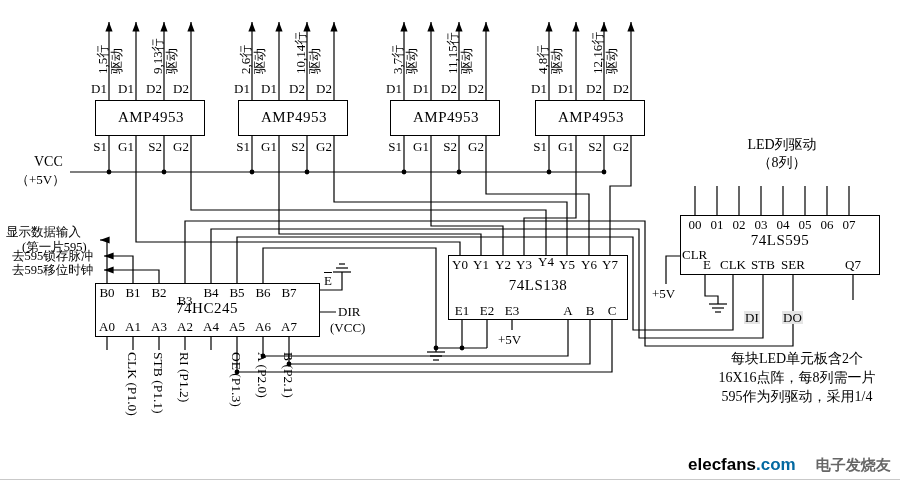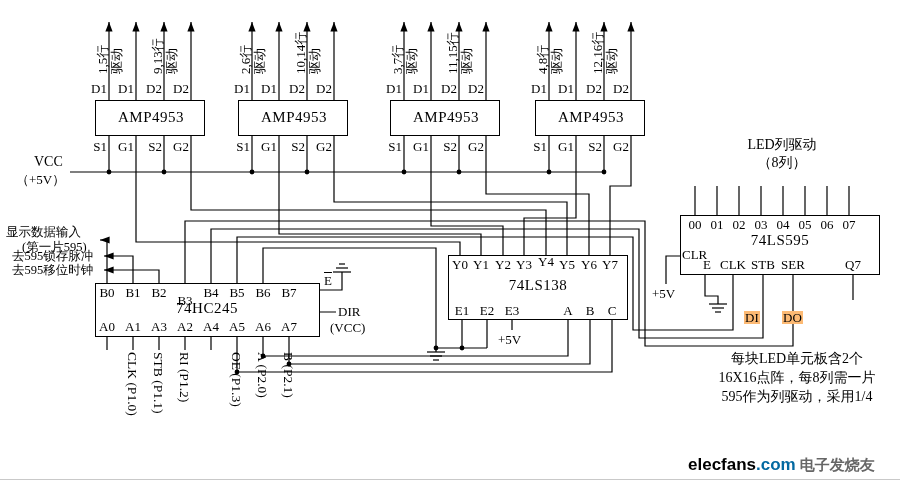--- a/index.html
+++ b/index.html
@@ -3,32 +3,32 @@
 <meta charset="utf-8">
 <style>
   html,body{margin:0;padding:0;background:#fff}
   #stage{position:relative;width:900px;height:484px;background:#fff;
          font-family:"Liberation Serif","DejaVu Serif",serif;color:#000;overflow:hidden}
   svg.wires{position:absolute;left:0;top:0;z-index:1}
   .box{position:absolute;border:1.6px solid #000;background:#fff;box-sizing:border-box;z-index:2}
   .lbl{position:absolute;white-space:nowrap;font-size:13px;line-height:13px;z-index:3}
   .c{transform:translateX(-50%)}
   .lr{transform:translateX(-100%)}
-  .bgw{background:#fdba74;padding:0 1px}
+  .bgw{background:#e5e5e5;padding:0 1px}
   .chipname{font-size:15px;letter-spacing:.5px}
   .rot-top{position:absolute;z-index:3;transform-origin:0 0;transform:rotate(-90deg);
            font-size:13px;line-height:14px;white-space:nowrap;width:58px}
   .rot-bot{position:absolute;z-index:3;transform-origin:0 0;transform:rotate(90deg);
            font-size:13.5px;line-height:15px;white-space:nowrap}
   .ann{font-size:12.5px;line-height:13px}
   .note{position:absolute;left:698px;top:349px;width:198px;text-align:center;
         font-size:14px;line-height:19px;z-index:3}
   .footer{position:absolute;left:688px;top:455px;font-size:17px;font-weight:bold;z-index:3;
           font-family:"Liberation Sans","DejaVu Sans",sans-serif}
-  .tagline{font-weight:bold;color:#666;font-size:15px;margin-left:4px}
+  .tagline{font-weight:bold;color:#666;font-size:15px;margin-left:20px}
   .divider{position:absolute;left:0;top:479px;width:900px;height:1px;background:#c9c9c9;z-index:3}
   .ovl{text-decoration:overline}
 </style>
 </head>
 <body>
 
 <div id="stage">
 
   <svg class="wires" width="900" height="484" viewBox="0 0 900 484">
     <defs>

